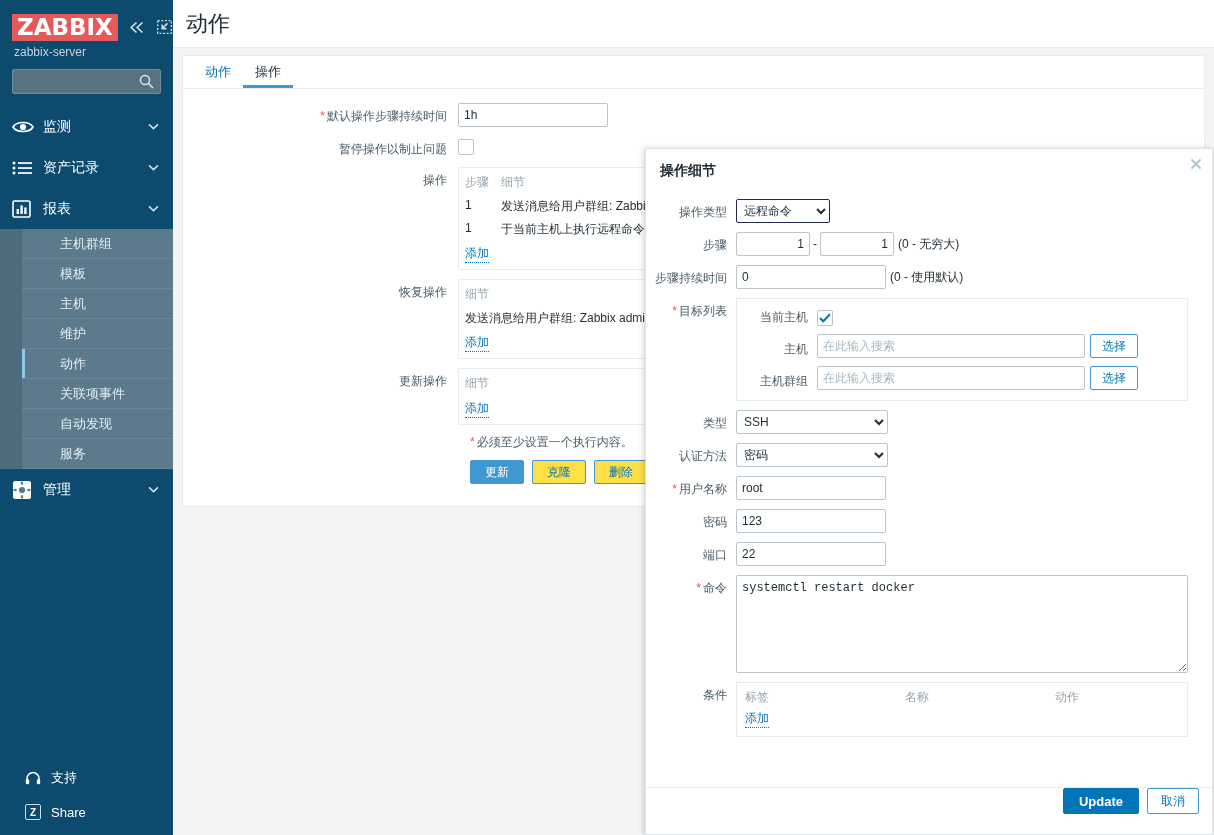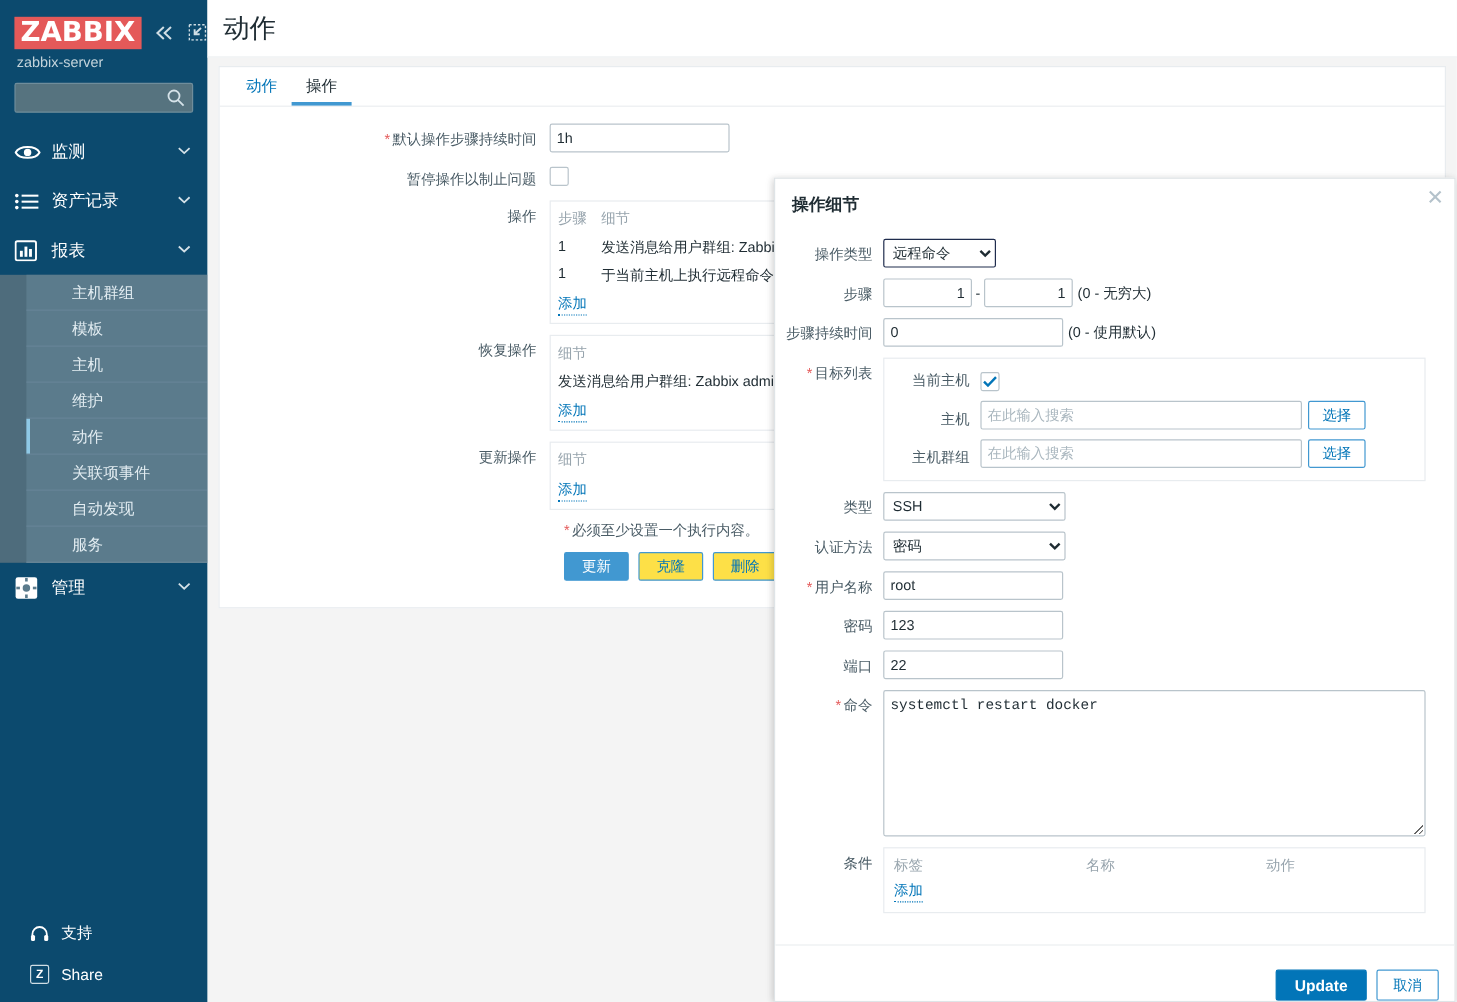--- a/index.html
+++ b/index.html
@@ -344,40 +344,40 @@
   }
   .chk-on svg { display: block; }
   .sel-btn {
     height: 24px; padding: 0 11px;
     border: 1px solid #4198d1; border-radius: 2px;
     background: #fff; color: #0275b8;
     font-size: 12px; cursor: pointer; margin-left: 5px;
     font-family: "Liberation Sans", sans-serif;
   }
   textarea.cmd {
-    width: 452px; height: 122px;
+    width: 452px; height: 98px;
     border: 1px solid #b9c4cb; border-radius: 2px;
     font-family: "Liberation Mono", "DejaVu Sans Mono", monospace;
     font-size: 12px; color: #1f2c33;
     padding: 4px 5px; outline: none; resize: vertical;
     line-height: 16px;
   }
   .cond-box {
     border: 1px solid #e8ecef; width: 452px;
     padding: 6px 8px 8px 8px;
   }
   .cond-head { display: flex; font-size: 12px; color: #97a4ad; }
   .cond-head .c1 { width: 160px; }
   .cond-head .c2 { width: 150px; }
   .modal-foot {
     position: absolute; left: 0; right: 0; bottom: 0;
     height: 47px;
     border-top: 1px solid #ebeef0;
     background: #fff;
-    display: flex; align-items: flex-end; justify-content: flex-end;
+    display: flex; align-items: flex-start; justify-content: flex-end;
     padding-right: 13px;
     gap: 8px;
   }
   .btn-update {
     height: 26px; padding: 0 15px;
     background: #0275b8; color: #fff;
     border: 1px solid #0275b8; border-radius: 2px;
     font-size: 13px; font-weight: bold; cursor: pointer;
     font-family: "Liberation Sans", sans-serif;
   }

